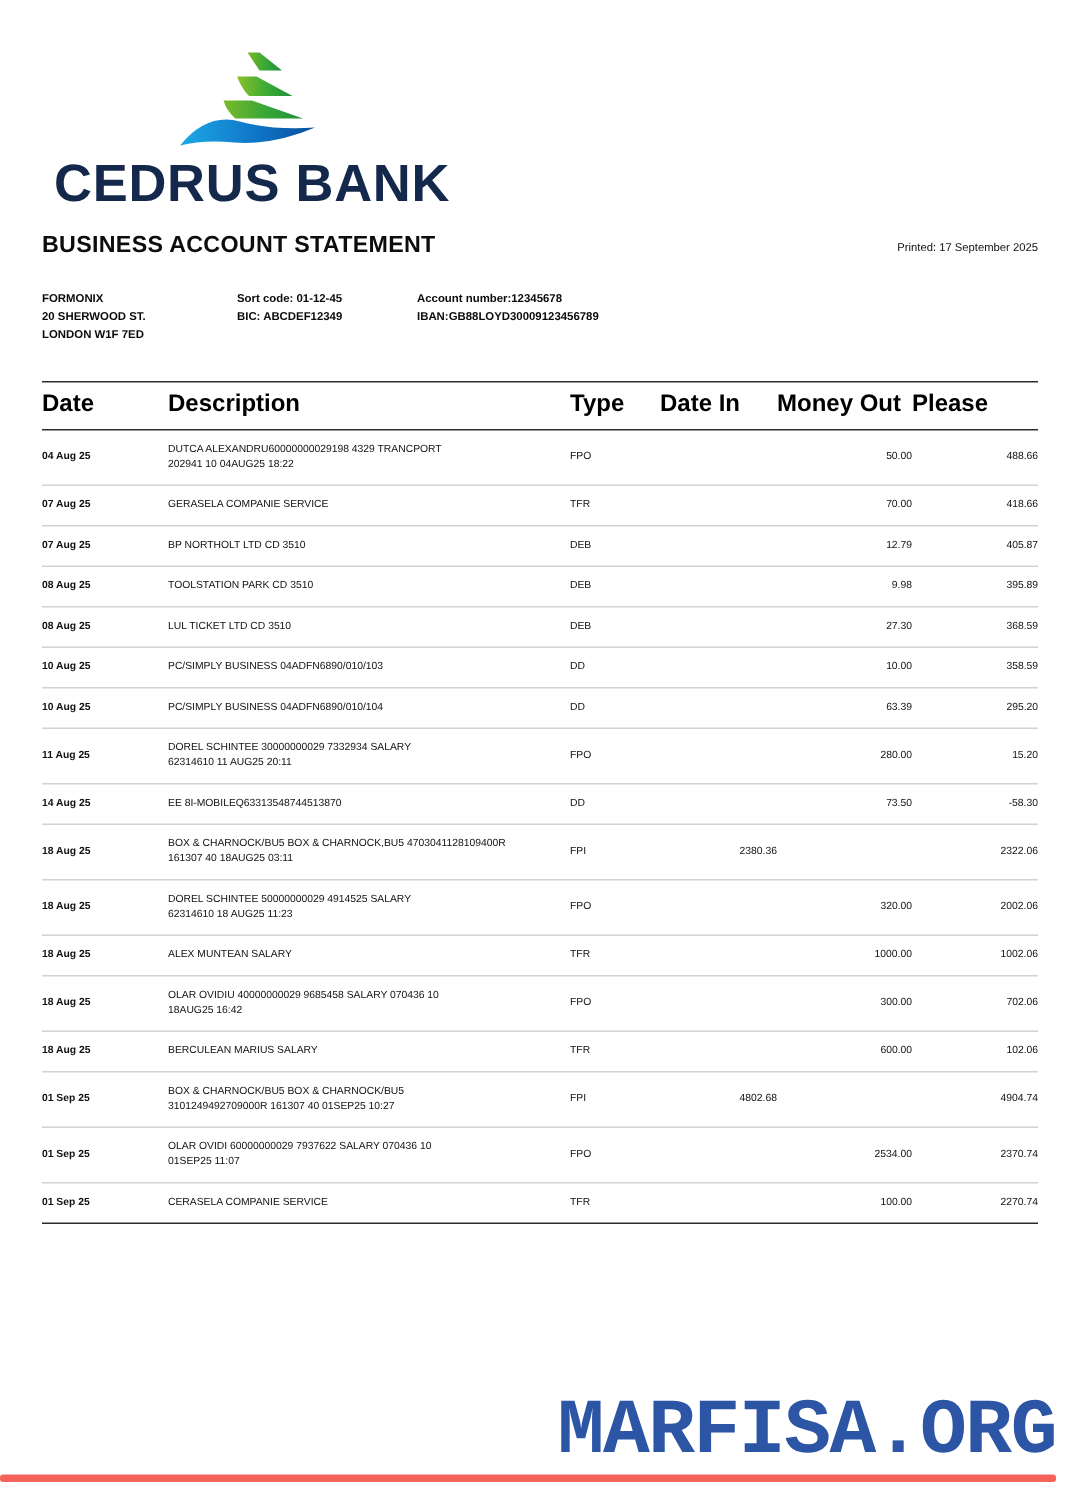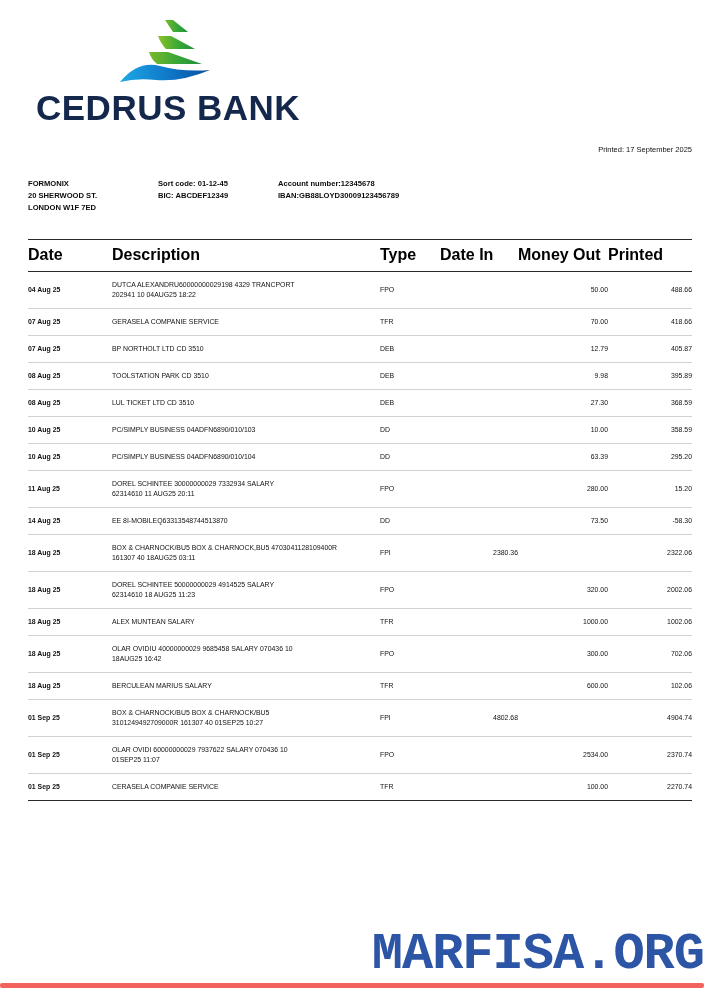--- a/index.html
+++ b/index.html
@@ -14,21 +14,21 @@
     color: #000000;
     position: relative;
     overflow: hidden;
   }
 
   .page {
     position: relative;
     width: 720px;
     height: 1000px;
     box-sizing: border-box;
-    padding: 0 28px;
+    padding: 15px 28px;
   }
 
   
   .logo-block {
     padding-top: 18px;
     height: 118px;
     box-sizing: border-box;
   }
   .logo-mark {
     margin-left: 88px;
@@ -215,20 +215,21 @@
       <path d="M42 18 L55 18 L79 31 L50 31 Q45 26 42 18 Z" fill="url(#gGreenB)"></path>
 
       <path d="M33 34 L52 34 L86 46 L41 46 Q35 41 33 34 Z" fill="url(#gGreenA)"></path>
 
       <path d="M4 64 Q22 42 44 48 Q66 54 94 52 Q66 64 40 62 Q20 60 4 64 Z" fill="url(#gBlue)"></path>
     </svg>
     <div class="logo-word" style="color: rgb(20, 40, 75);">CEDRUS BANK</div>
   </div>
 
   <div class="stmt-header">
+    <div class="stmt-title">BUSINESS ACCOUNT STATEMENT</div>
     <div class="printed">Printed: 17 September 2025</div>
   </div>
 
   <div class="info-row">
     <div class="addr">
       <div class="l1">FORMONIX</div>
       <div>20 SHERWOOD ST.</div>
       <div>LONDON W1F 7ED</div>
     </div>
     <div class="acct">
@@ -246,21 +247,21 @@
 
   <div class="tbl-wrap">
     <table class="stmt">
       <thead>
         <tr>
           <th class="c-date">Date</th>
           <th class="c-desc">Description</th>
           <th class="c-type">Type</th>
           <th class="c-in">Date In</th>
           <th class="c-out">Money Out</th>
-          <th class="c-bal">Printed</th>
+          <th class="c-bal">Please</th>
         </tr>
       </thead>
       <tbody id="tbody">
           <tr>
             <td class="c-date">04 Aug 25</td>
             <td class="c-desc"><span>DUTCA ALEXANDRU60000000029198 4329 TRANCPORT</span><span class="desc-l2">202941 10 04AUG25 18:22</span></td>
             <td class="c-type">FPO</td>
             <td class="c-in"></td>
             <td class="c-out">50.00</td>
             <td class="c-bal">488.66</td>

